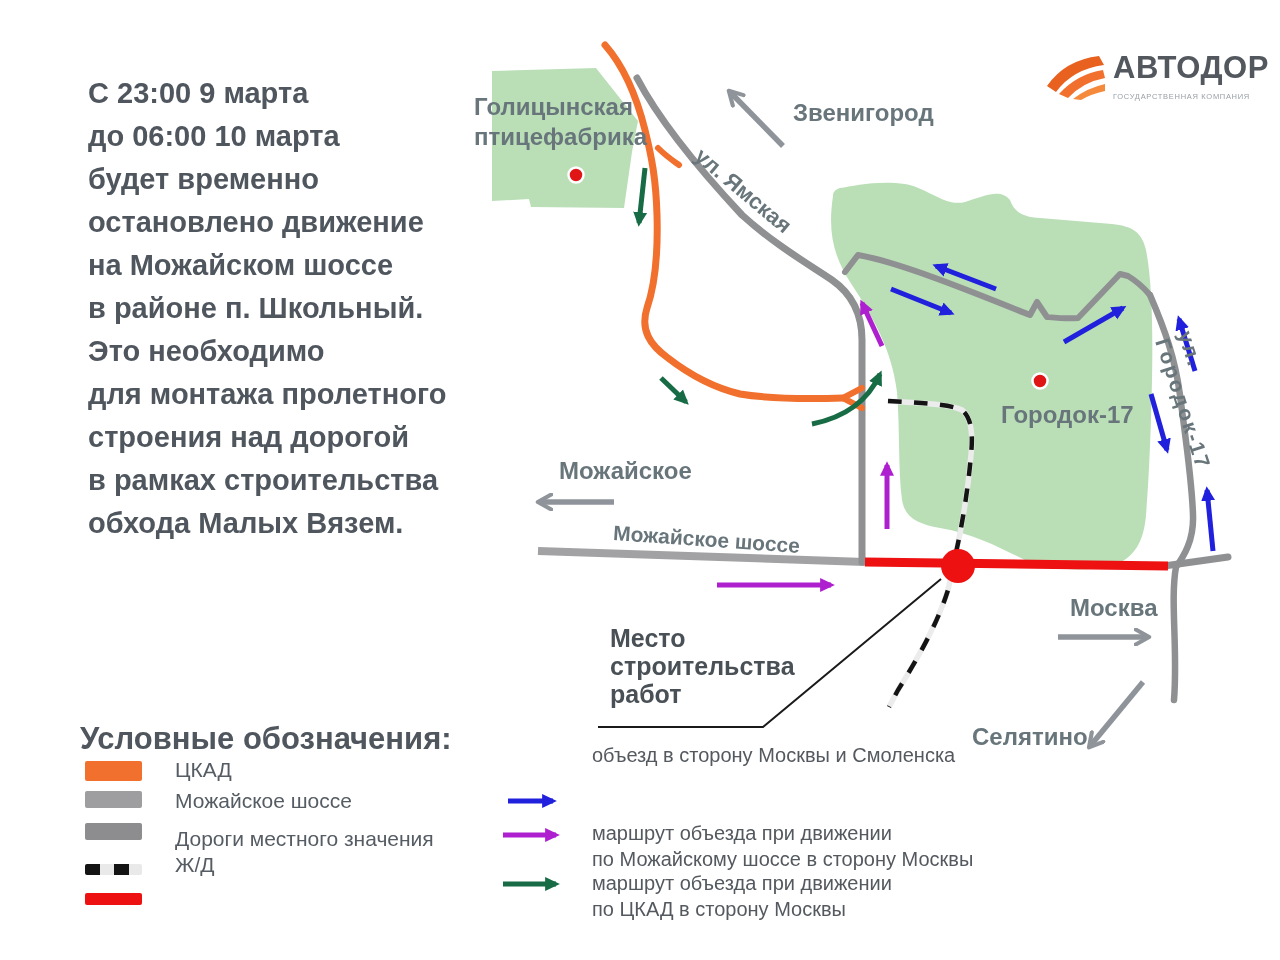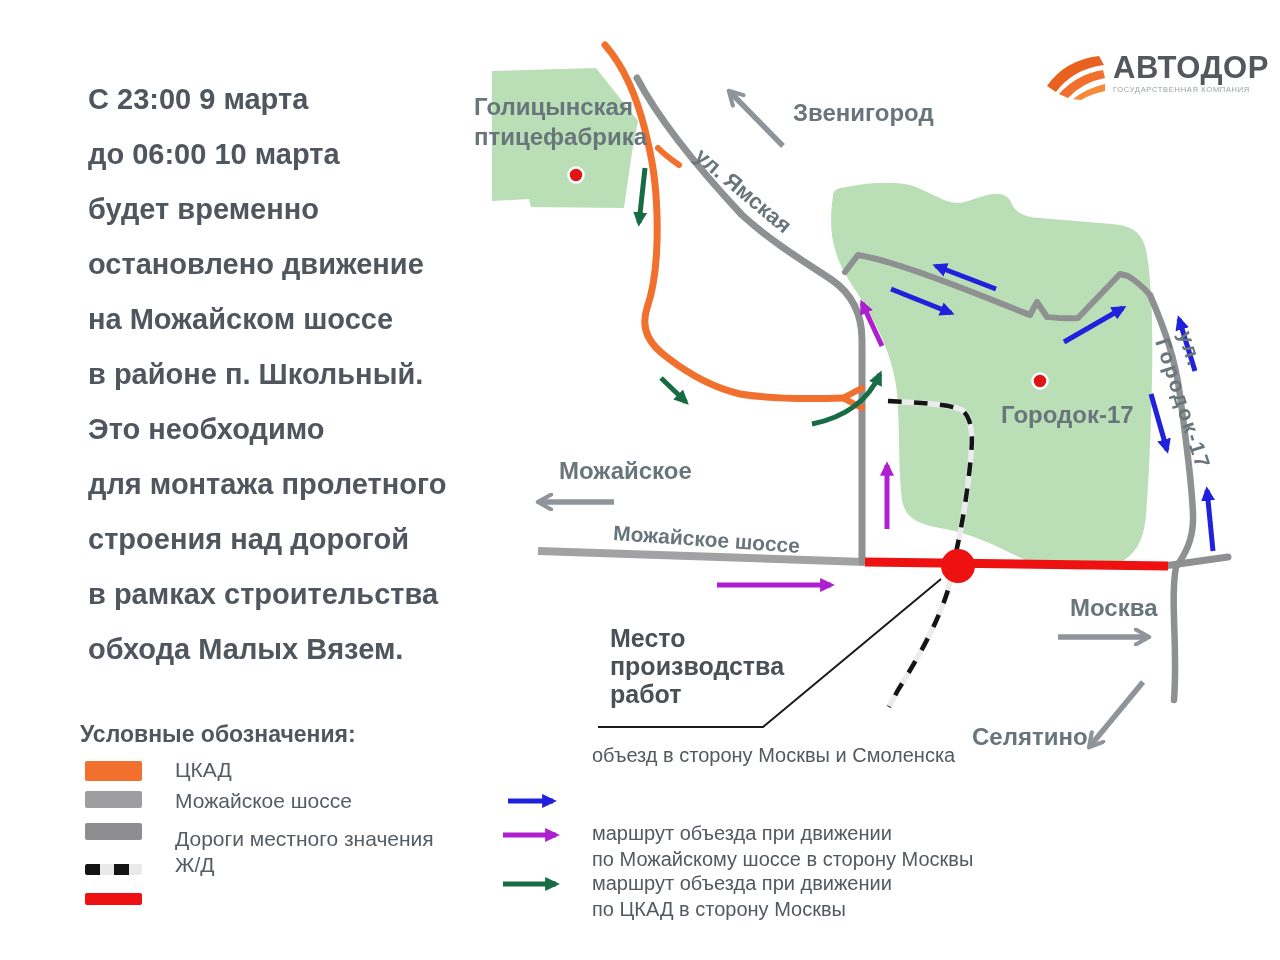--- a/index.html
+++ b/index.html
@@ -2,60 +2,60 @@
 <html><head>
 <meta charset="utf-8">
 <style>
   html,body{margin:0;padding:0;background:#fff;}
   .stage{position:relative;width:1280px;height:960px;background:#ffffff;overflow:hidden;
          font-family:"Liberation Sans", sans-serif;}
   .abs{position:absolute;}
   .preline{white-space:pre-line;}
   svg.maplayer{position:absolute;left:0;top:0;width:1280px;height:960px;}
 
-  .info-text{left:88px;top:72px;width:440px;font-size:29px;line-height:55px;font-weight:700;color:#4f565e;}
+  .info-text{left:88px;top:72px;width:440px;font-size:29px;line-height:43px;font-weight:700;color:#4f565e;}
 
   .map-label{font-weight:700;color:#68767c;}
   .lbl-24{font-size:24px;}
   .lbl-22{font-size:22px;}
   .lbl-21{font-size:21px;}
   .farm-label{left:450px;top:92px;font-size:24px;line-height:30px;margin-left:24px;}
   .zvenigorod{left:793px;top:99px;}
   .smolensk{left:559px;top:457px;}
   .mozhaisk-label{left:614px;top:521px;transform:rotate(4deg);transform-origin:left top;}
   .yamskaya-label{left:706px;top:143px;transform:rotate(40deg);transform-origin:left top;}
   .gorodok-label{left:1001px;top:401px;}
   .gorodok-street-label{left:1196px;top:328px;font-size:21px;letter-spacing:2px;
         transform:rotate(72deg);transform-origin:left top;}
   .moscow{left:1070px;top:594px;}
   .selyatino{left:955px;top:723px;margin-left:17px;}
   .worksite{left:610px;top:624px;font-size:25px;line-height:28px;font-weight:700;color:#495056;}
 
-  .legend-title{left:80px;top:721px;font-size:23px;font-weight:700;color:#4f565e;}
+  .legend-title{left:80px;top:721px;font-size:31px;font-weight:700;color:#4f565e;}
   .sw{left:85px;width:57px;border-radius:2px;}
   .sw-ckad{top:761px;height:20px;}
   .sw-mozh{top:791px;height:17px;}
   .sw-local{top:823px;height:17px;}
   .sw-rail{top:864px;height:11px;background:repeating-linear-gradient(90deg,#141414 0 15px,#e9e9e9 15px 29px);}
   .sw-closed{top:893px;height:12px;}
   .leg-item{left:175px;font-size:21px;color:#555c63;}
   .li-0{top:758px;}
   .li-1{top:789px;}
   .li-2{top:820px;margin-top:7px;}
   .li-3{top:853px;}
   .li-4{top:887px;}
   .leg-arrow-item{left:592px;font-size:20px;line-height:26px;color:#54595f;}
   .ai-0{top:742px;}
   .ai-1{top:820px;}
   .ai-2{top:870px;}
 
   .logo{left:1045px;top:52px;display:flex;align-items:flex-start;gap:8px;}
   .logo-texts{display:flex;flex-direction:column;}
   .logo-title{font-size:31px;font-weight:700;color:#53585e;letter-spacing:0.5px;line-height:32px;}
-  .logo-sub{font-size:7.5px;color:#9aa0a5;letter-spacing:0.7px;margin-top:1px;}
+  .logo-sub{font-size:7.5px;color:#9aa0a5;letter-spacing:0.7px;margin-top:8px;}
 </style>
 </head>
 <body>
 
 <div class="stage">
 
   <svg class="maplayer" viewBox="0 0 1280 960">
     <defs>
       <marker id="triBlue" viewBox="0 0 10 10" refX="7" refY="5" markerWidth="3.1" markerHeight="3.1" orient="auto" markerUnits="strokeWidth">
         <path d="M0,0.5 L9.5,5 L0,9.5 Z" fill="#2020dd"></path>
@@ -165,21 +165,21 @@
 птицефабрика</div>
   <div class="abs map-label lbl-24 zvenigorod">Звенигород</div>
   <div class="abs map-label lbl-24 smolensk">Можайское</div>
   <div class="abs map-label lbl-21 mozhaisk-label">Можайское шоссе</div>
   <div class="abs map-label lbl-22 yamskaya-label">ул. Ямская</div>
   <div class="abs map-label lbl-24 gorodok-label">Городок-17</div>
   <div class="abs map-label gorodok-street-label">ул. Городок-17</div>
   <div class="abs map-label lbl-24 moscow">Москва</div>
   <div class="abs map-label lbl-24 selyatino">Селятино</div>
   <div class="abs worksite preline">Место
-производства
+строительства
 работ</div>
 
   <div class="abs legend-title">Условные обозначения:</div>
 
   <div class="abs sw sw-ckad" style="background:#f2702d"></div>
   <div class="abs sw sw-mozh" style="background:#9e9ea0"></div>
   <div class="abs sw sw-local" style="background:#8d8d8f"></div>
   <div class="abs sw sw-rail"></div>
   <div class="abs sw sw-closed" style="background:#ee1111"></div>
 

